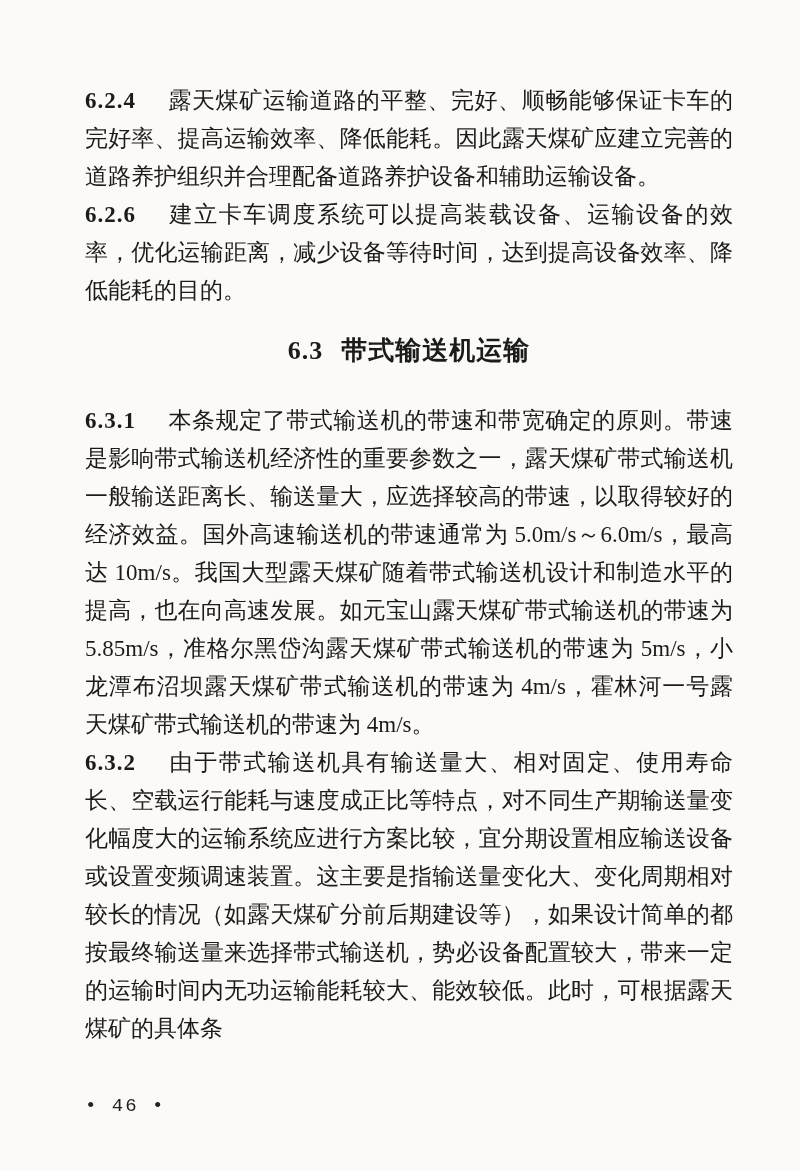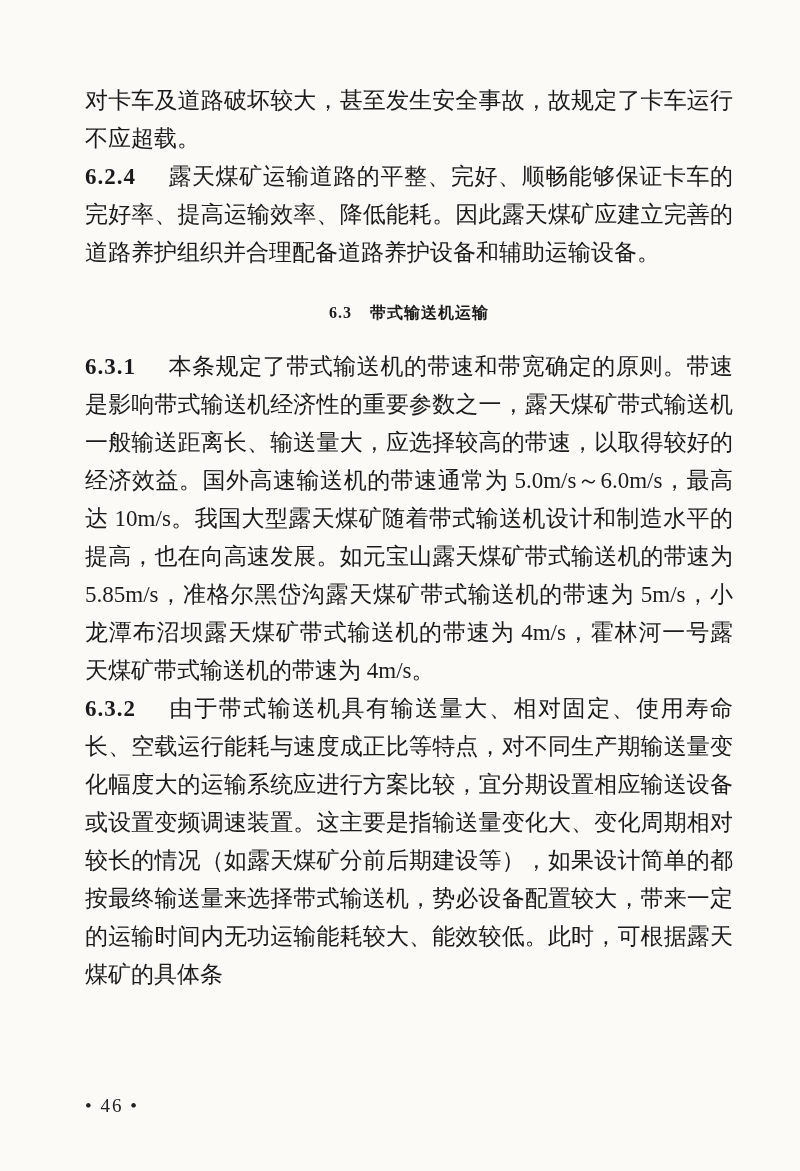--- a/index.html
+++ b/index.html
@@ -35,52 +35,53 @@
   }
   .num {
     font-weight: bold;
     margin-right: 32px;
     letter-spacing: 1px;
     white-space: nowrap;
   }
   .heading {
     text-align: center;
     font-weight: bold;
-    font-size: 16px;
-    margin: 22px 0 16px 0;
+    font-size: 26px;
+    margin: 22px 0 32px 0;
     letter-spacing: 1px;
   }
   .heading .h-num {
     margin-right: 18px;
   }
   .page-number {
     position: absolute;
     left: 85px;
     bottom: 54px;
     font-size: 19px;
     color: #222;
     letter-spacing: 2px;
+    font-family: Liberation Mono, monospace;
   }
 </style>
 </head>
 <body>
 
 <div class="page">
 
   <div class="content">
 
-    <p class="para">
-      <span>对卡车及道路破坏较大，甚至发生安全事故，故规定了卡车运行不应超载。</span>
-    </p>
 
     <p class="para">
       <span class="num">6.2.4</span><span>露天煤矿运输道路的平整、完好、顺畅能够保证卡车的完好率、提高运输效率、降低能耗。因此露天煤矿应建立完善的道路养护组织并合理配备道路养护设备和辅助运输设备。</span>
     </p>
 
 
+    <p class="para">
+      <span class="num">6.2.6</span><span>建立卡车调度系统可以提高装载设备、运输设备的效率，优化运输距离，减少设备等待时间，达到提高设备效率、降低能耗的目的。</span>
+    </p>
 
     <div class="heading">
       <span class="h-num">6.3</span><span>带式输送机运输</span>
     </div>
 
     <p class="para">
       <span class="num">6.3.1</span><span>本条规定了带式输送机的带速和带宽确定的原则。带速是影响带式输送机经济性的重要参数之一，露天煤矿带式输送机一般输送距离长、输送量大，应选择较高的带速，以取得较好的经济效益。国外高速输送机的带速通常为 5.0m/s～6.0m/s，最高达 10m/s。我国大型露天煤矿随着带式输送机设计和制造水平的提高，也在向高速发展。如元宝山露天煤矿带式输送机的带速为 5.85m/s，准格尔黑岱沟露天煤矿带式输送机的带速为 5m/s，小龙潭布沼坝露天煤矿带式输送机的带速为 4m/s，霍林河一号露天煤矿带式输送机的带速为 4m/s。</span>
     </p>
 
     <p class="para">

